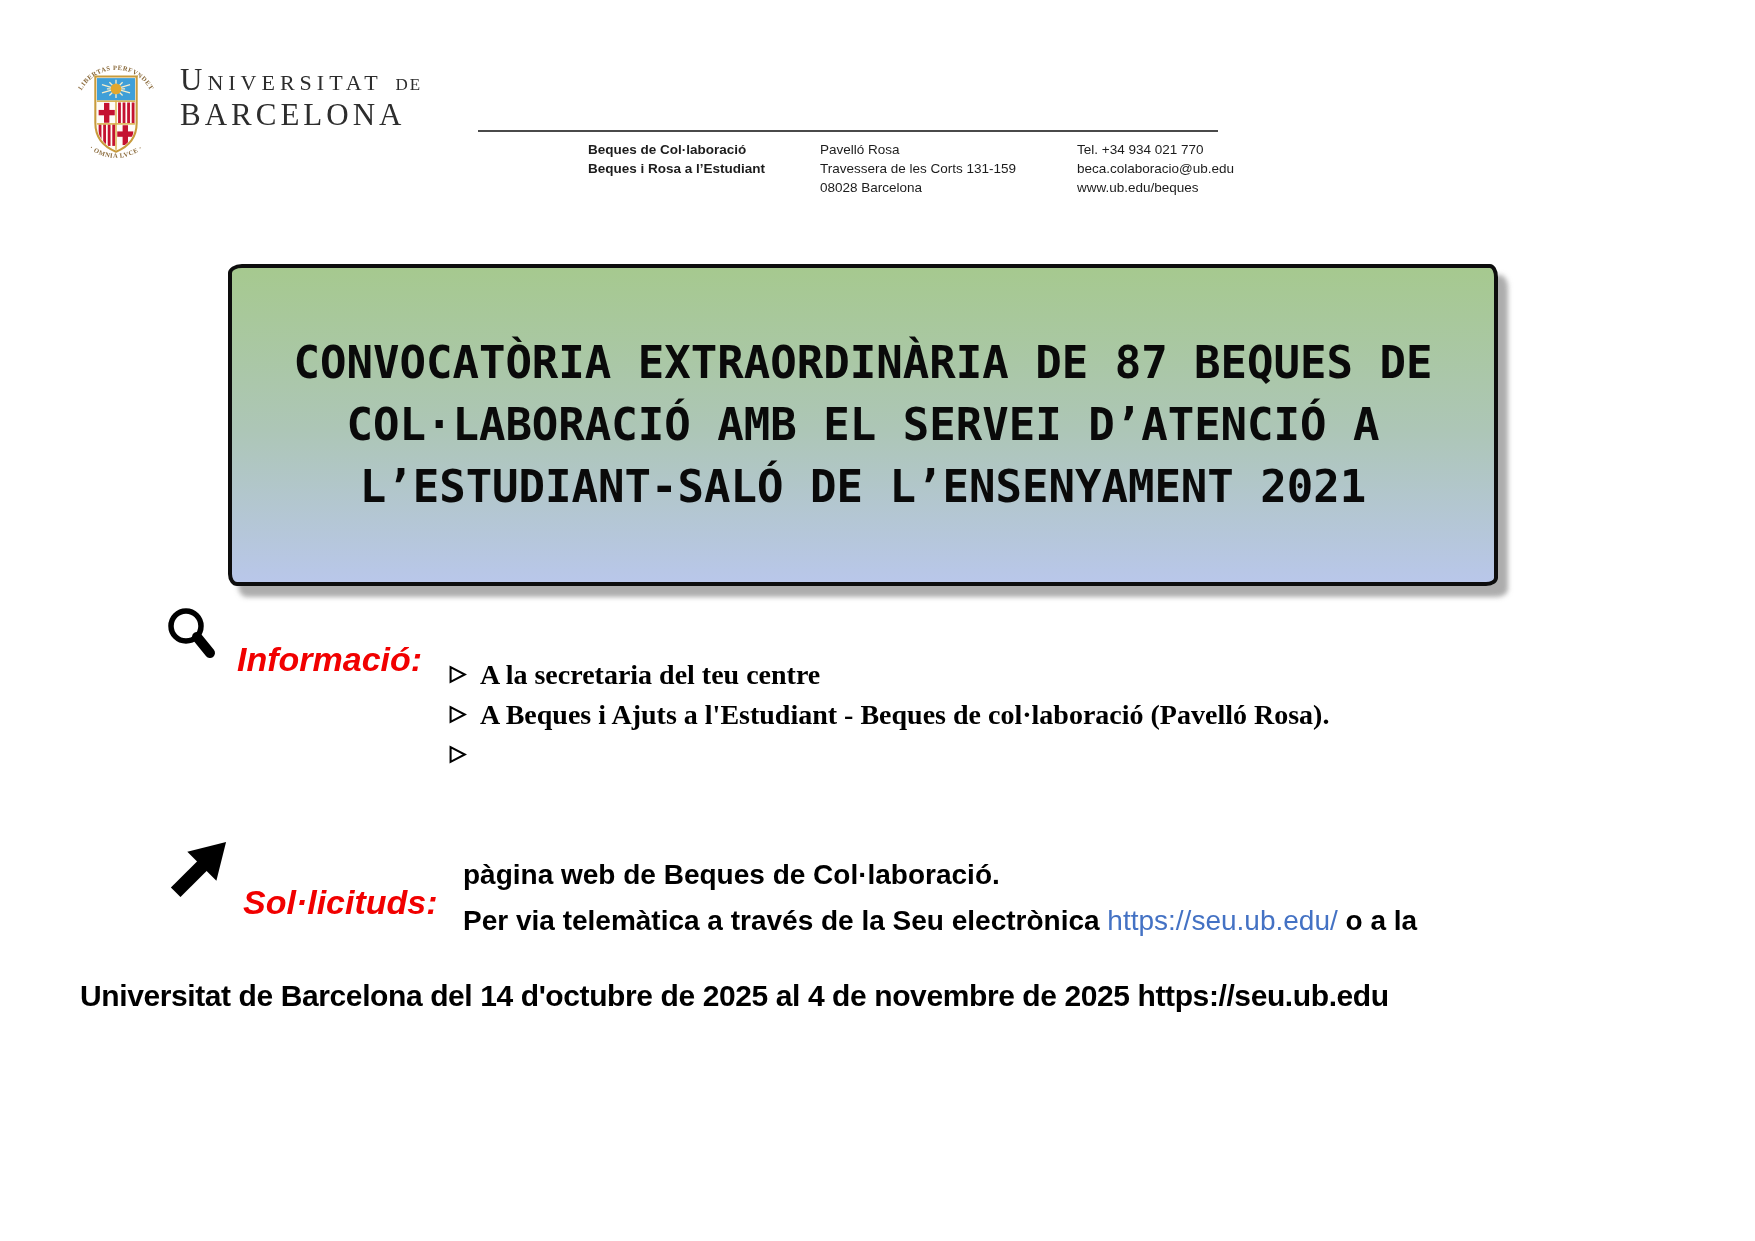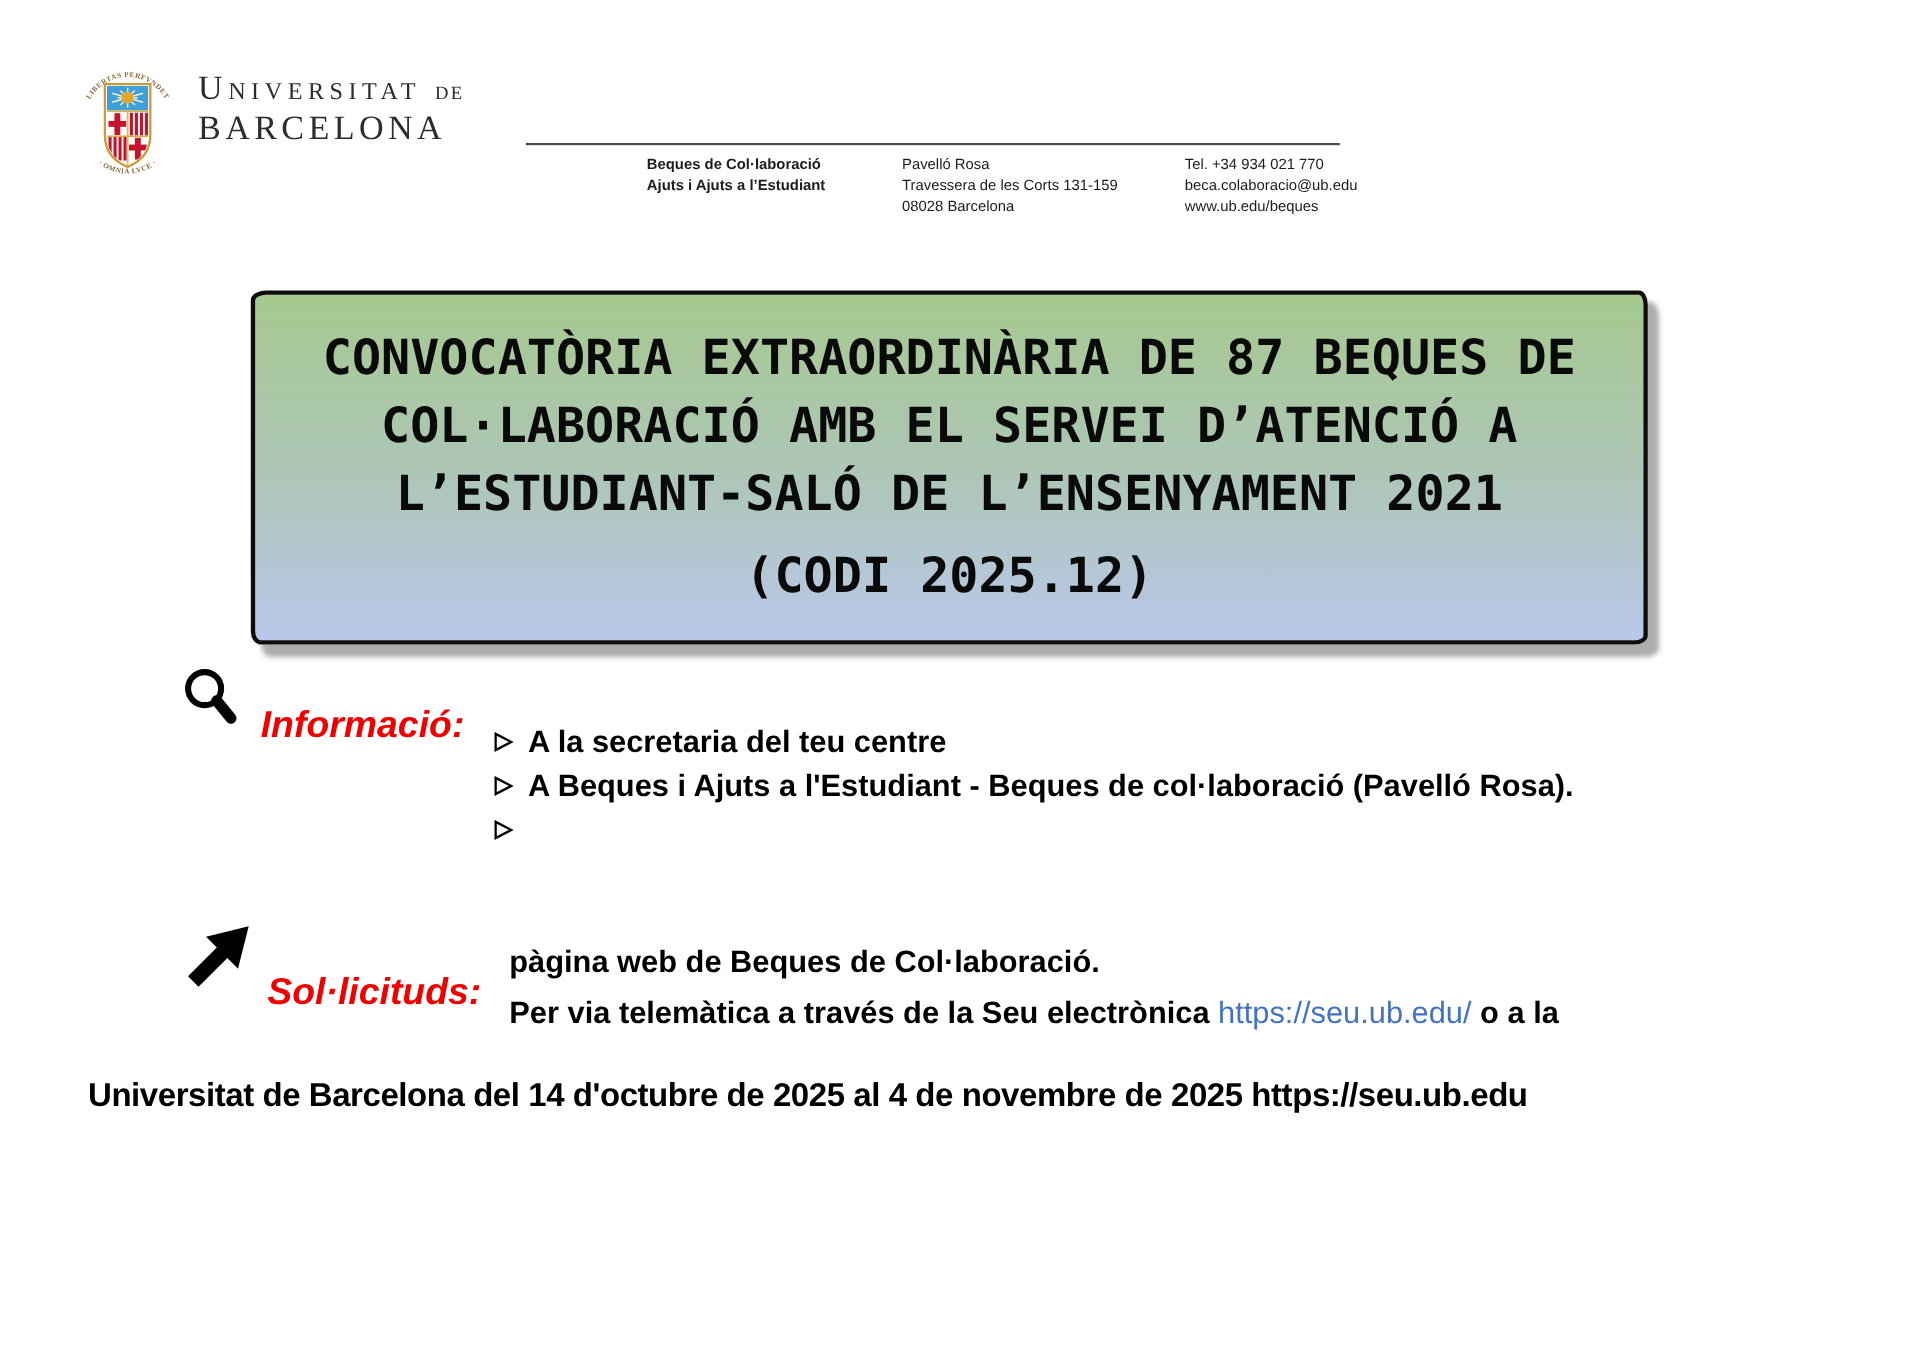--- a/index.html
+++ b/index.html
@@ -30,21 +30,21 @@
           display:flex;flex-direction:column;justify-content:center;align-items:center;}
   .banner-line{font-family:"DejaVu Sans Mono",monospace;font-weight:bold;font-size:44px;
                line-height:62px;color:#0a0a0a;white-space:nowrap;text-align:center;}
   .banner-codi{margin-top:12px;}
 
   
   .magnifier{left:164px;top:606px;width:56px;height:56px;}
   .section-label{font-size:34px;font-weight:bold;font-style:italic;color:#f10000;white-space:nowrap;margin-top:28px;}
   .info-label{left:237px;top:612px;}
   .bullets{left:448px;top:655px;}
-  .bullet-row{display:flex;align-items:flex-start;height:40px;}
+  .bullet-row{display:flex;align-items:flex-start;height:40px;font-family:Liberation Serif, serif;}
   .bullet-icon{width:19px;height:21px;margin-top:9px;margin-right:13px;flex:none;}
   .bullet-text{font-size:28px;font-weight:bold;line-height:40px;white-space:nowrap;color:#000;}
   .link-info{color:#1274c5;font-style:italic;text-decoration:underline;cursor:pointer;}
 
   
   .cursor-arrow{left:166px;top:840px;width:62px;height:62px;}
   .sol-label{left:243px;top:855px;}
   .sol-body{left:463px;top:852px;font-size:28px;font-weight:bold;line-height:46px;white-space:nowrap;color:#000;}
   .link-sol{color:#4472c4;font-weight:normal;text-decoration:none;cursor:pointer;}
 
@@ -114,38 +114,37 @@
   </svg>
 
   <div class="abs wordmark">
     <div class="wm-l1"><span>Universitat</span> <span class="wm-de">de</span></div>
     <div class="wm-l2">Barcelona</div>
   </div>
 
   <div class="abs header-rule"></div>
   <div class="abs hcol hcol-unit">
     <div>Beques de Col·laboració</div>
-    <div>Ajuts i Ajuts a l’Estudiant</div>
+    <div>Beques i Rosa a l’Estudiant</div>
   </div>
   <div class="abs hcol hcol-addr">
     <div>Pavelló Rosa</div>
     <div>Travessera de les Corts 131-159</div>
     <div>08028 Barcelona</div>
   </div>
   <div class="abs hcol hcol-contact">
     <div>Tel. +34 934 021 770</div>
     <div>beca.colaboracio@ub.edu</div>
     <div>www.ub.edu/beques</div>
   </div>
 
   <div class="abs banner">
     <div class="banner-line">CONVOCATÒRIA EXTRAORDINÀRIA DE 87 BEQUES DE</div>
     <div class="banner-line">COL·LABORACIÓ AMB EL SERVEI D’ATENCIÓ A</div>
     <div class="banner-line">L’ESTUDIANT-SALÓ DE L’ENSENYAMENT 2021</div>
-    <div class="banner-line banner-codi">(CODI 2025.12)</div>
   </div>
 
   <svg class="abs magnifier" viewBox="0 0 56 56">
     <circle cx="22" cy="20" r="15" fill="none" stroke="#000" stroke-width="5.5"></circle>
     <line x1="33" y1="31" x2="46" y2="47" stroke="#000" stroke-width="10" stroke-linecap="round"></line>
   </svg>
   <div class="abs section-label info-label">Informació:</div>
 
   <div class="abs bullets">
     <div class="bullet-row">

